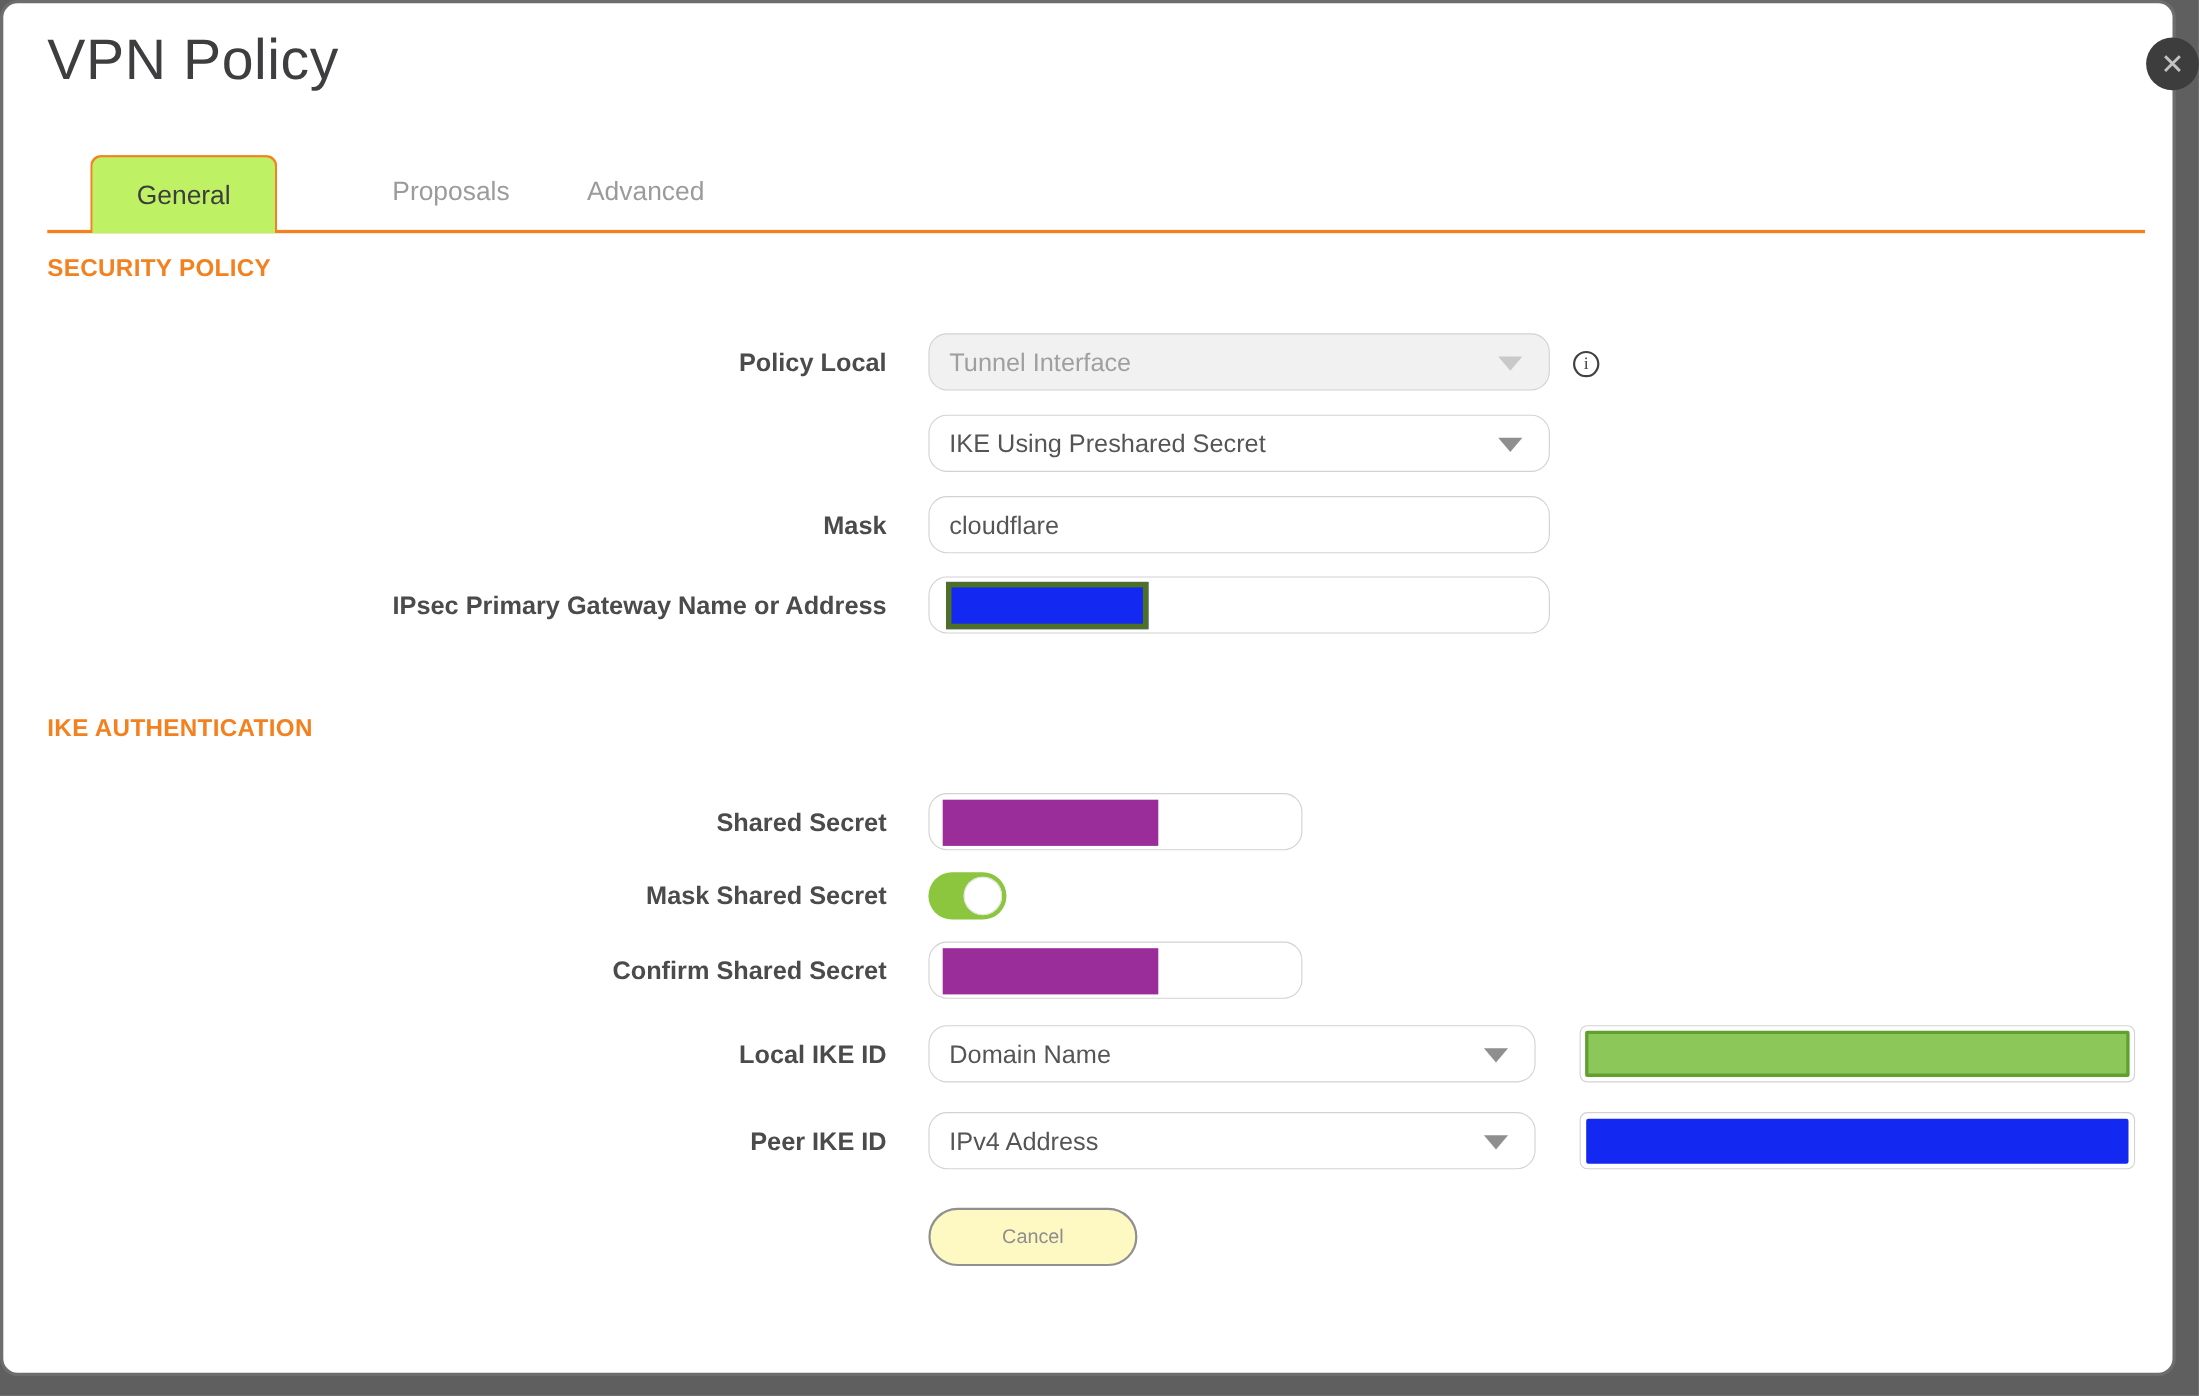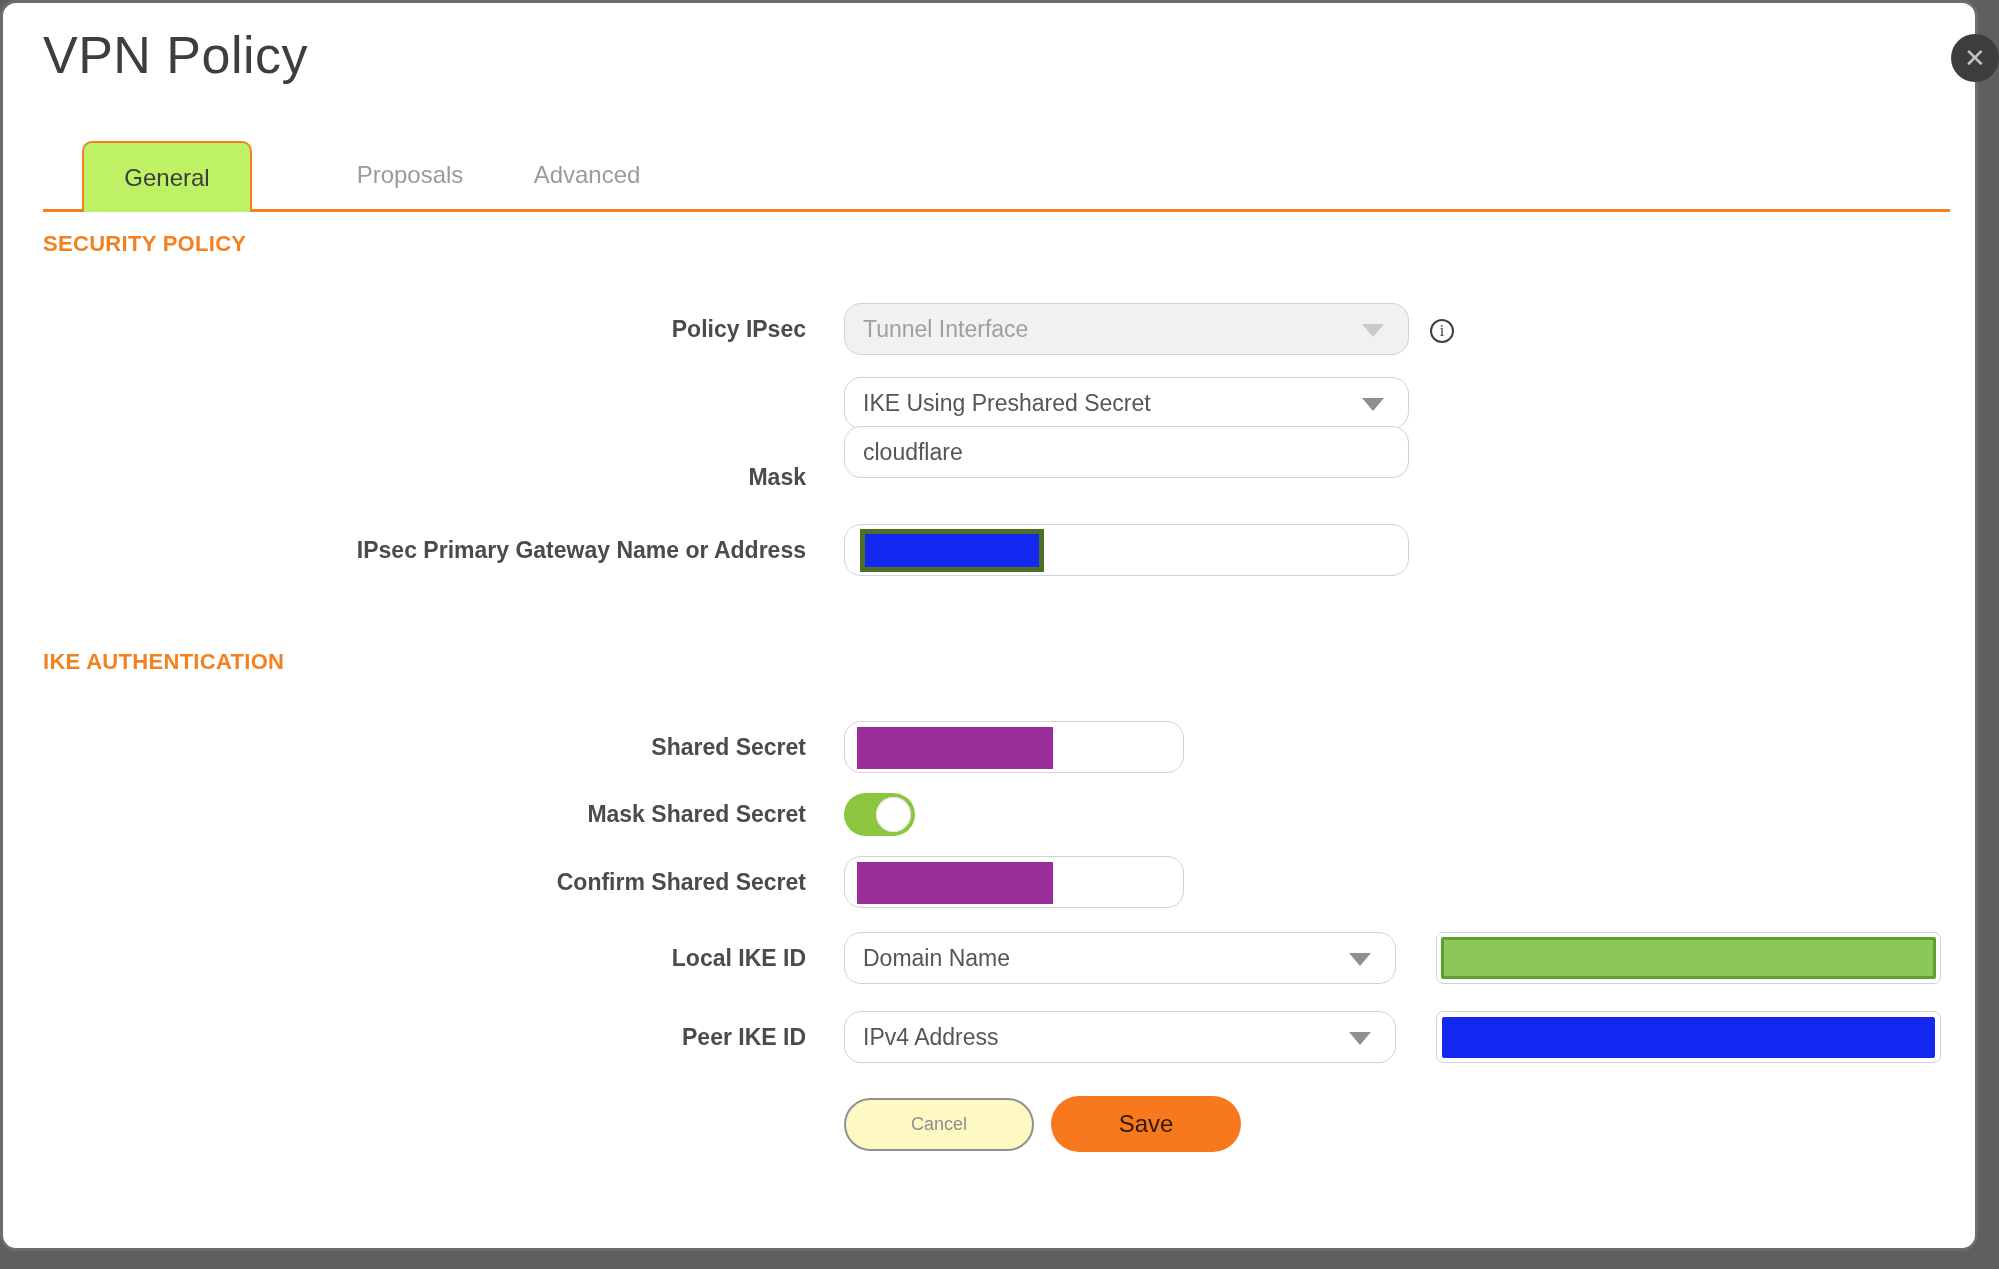--- a/index.html
+++ b/index.html
@@ -142,36 +142,36 @@
   </div>
   <div class="tab-plain tab-proposals">
     <span>Proposals</span>
   </div>
   <div class="tab-plain tab-advanced">
     <span>Advanced</span>
   </div>
 
   <div class="section-heading" style="top:228px;">SECURITY POLICY</div>
 
-  <div class="row-label" style="top:300px;line-height:52px;">Policy IPsec</div>
+  <div class="row-label" style="top:300px;line-height:52px;">Policy Local</div>
   <div class="field w-main disabled" style="top:300px;">
     <span class="val">Tunnel Interface</span>
     <span class="select-caret"></span>
   </div>
   <div class="info-icon">
     <span>i</span>
   </div>
 
   <div class="field w-main" style="top:374px;padding-left:28px;">
     <span class="val">IKE Using Preshared Secret</span>
     <span class="select-caret"></span>
   </div>
 
   <div class="row-label" style="top:448px;line-height:52px;">Mask</div>
-  <div class="field w-main" style="top:423px;padding-left:36px;">
+  <div class="field w-main" style="top:448px;padding-left:36px;">
     <span class="val">cloudflare</span>
   </div>
 
   <div class="row-label" style="top:521px;line-height:52px;">IPsec Primary Gateway Name or Address</div>
   <div class="field w-main" style="top:521px;">
     <span class="redact-gateway"></span>
   </div>
 
   <div class="section-heading" style="top:646px;">IKE AUTHENTICATION</div>
 
@@ -204,21 +204,18 @@
     <span class="val">IPv4 Address</span>
     <span class="select-caret"></span>
   </div>
   <div class="side-field" style="top:1008px;">
     <span class="redact-blue"></span>
   </div>
 
   <div class="btn-cancel">
     <span>Cancel</span>
   </div>
-  <div class="btn-save">
-    <span>Save</span>
-  </div>
 
 </div>
 
 <div class="close-btn">
   <span>✕</span>
 </div>
 
 </body></html>

